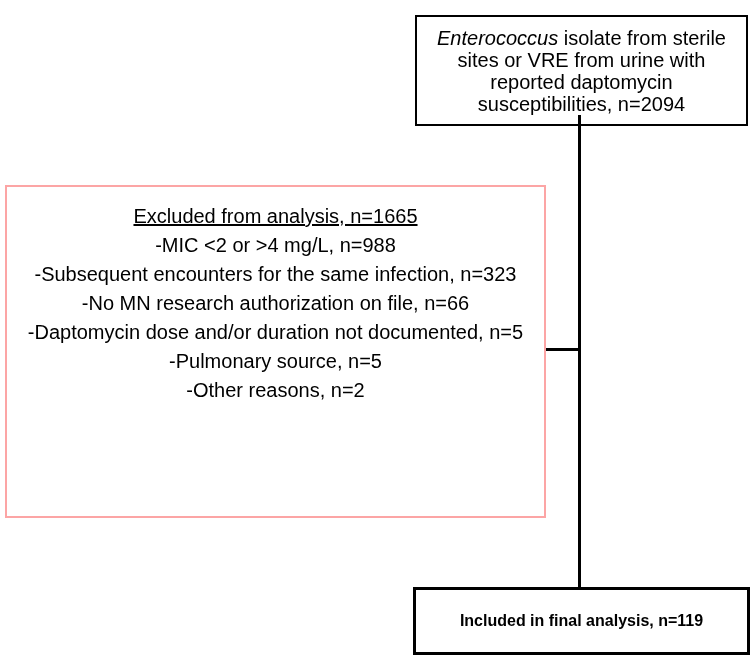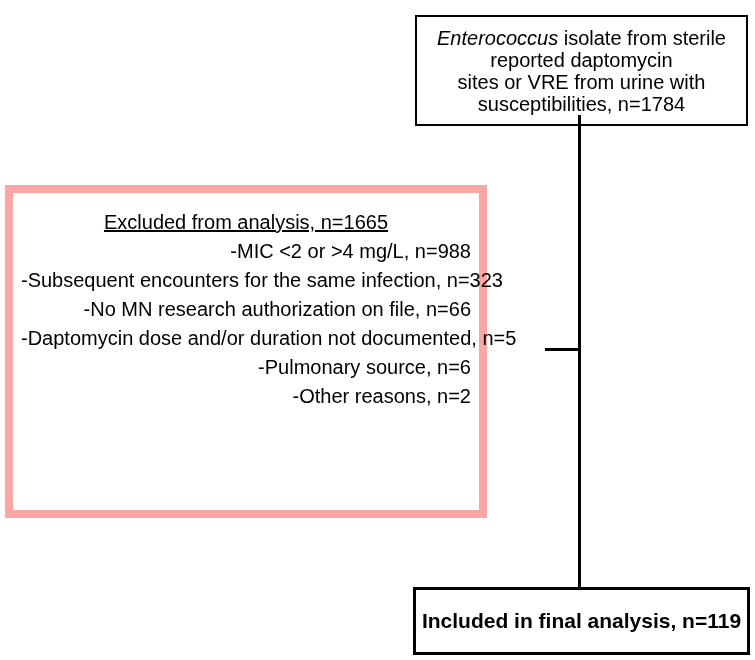--- a/index.html
+++ b/index.html
@@ -49,71 +49,71 @@
     position: absolute;
     left: 545px;
     top: 348px;
     width: 36px;
     height: 3px;
     background: #000000;
   }
   .excluded-box {
     left: 5px;
     top: 185px;
-    width: 482px;
+    width: 541px;
     height: 333px;
-    border: 8px solid #fca5a5;
+    border: 2px solid #fca5a5;
     font-size: 20px;
     line-height: 29px;
     padding: 15px 8px 0 8px;
   }
   .excl-title {
     text-align: center;
     text-decoration: underline;
   }
   .excl-item {
-    text-align: right;
+    text-align: center;
     white-space: nowrap;
   }
   .included-box {
     left: 413px;
     top: 587px;
     width: 337px;
     height: 68px;
     border: 3px solid #000000;
     display: flex;
     justify-content: center;
     align-items: center;
-    font-size: 21px;
+    font-size: 16px;
     font-weight: bold;
     text-align: center;
   }
 </style>
 </head>
 <body>
 
 <div class="canvas">
 
   <div class="box top-box">
     <div><span class="italic">Enterococcus</span><span> isolate from sterile</span></div>
+    <div>sites or VRE from urine with</div>
     <div>reported daptomycin</div>
-    <div>sites or VRE from urine with</div>
-    <div>susceptibilities, n=1784</div>
+    <div>susceptibilities, n=2094</div>
   </div>
 
   <div class="connector-v"></div>
   <div class="connector-h"></div>
 
   <div class="box excluded-box">
     <div class="excl-title">Excluded from analysis, n=1665</div>
     <div class="excl-item">-MIC &lt;2 or &gt;4 mg/L, n=988</div>
     <div class="excl-item">-Subsequent encounters for the same infection, n=323</div>
     <div class="excl-item">-No MN research authorization on file, n=66</div>
     <div class="excl-item">-Daptomycin dose and/or duration not documented, n=5</div>
-    <div class="excl-item">-Pulmonary source, n=6</div>
+    <div class="excl-item">-Pulmonary source, n=5</div>
     <div class="excl-item">-Other reasons, n=2</div>
   </div>
 
   <div class="box included-box">
     <span>Included in final analysis, n=119</span>
   </div>
 
 </div>
 
 </body></html>

